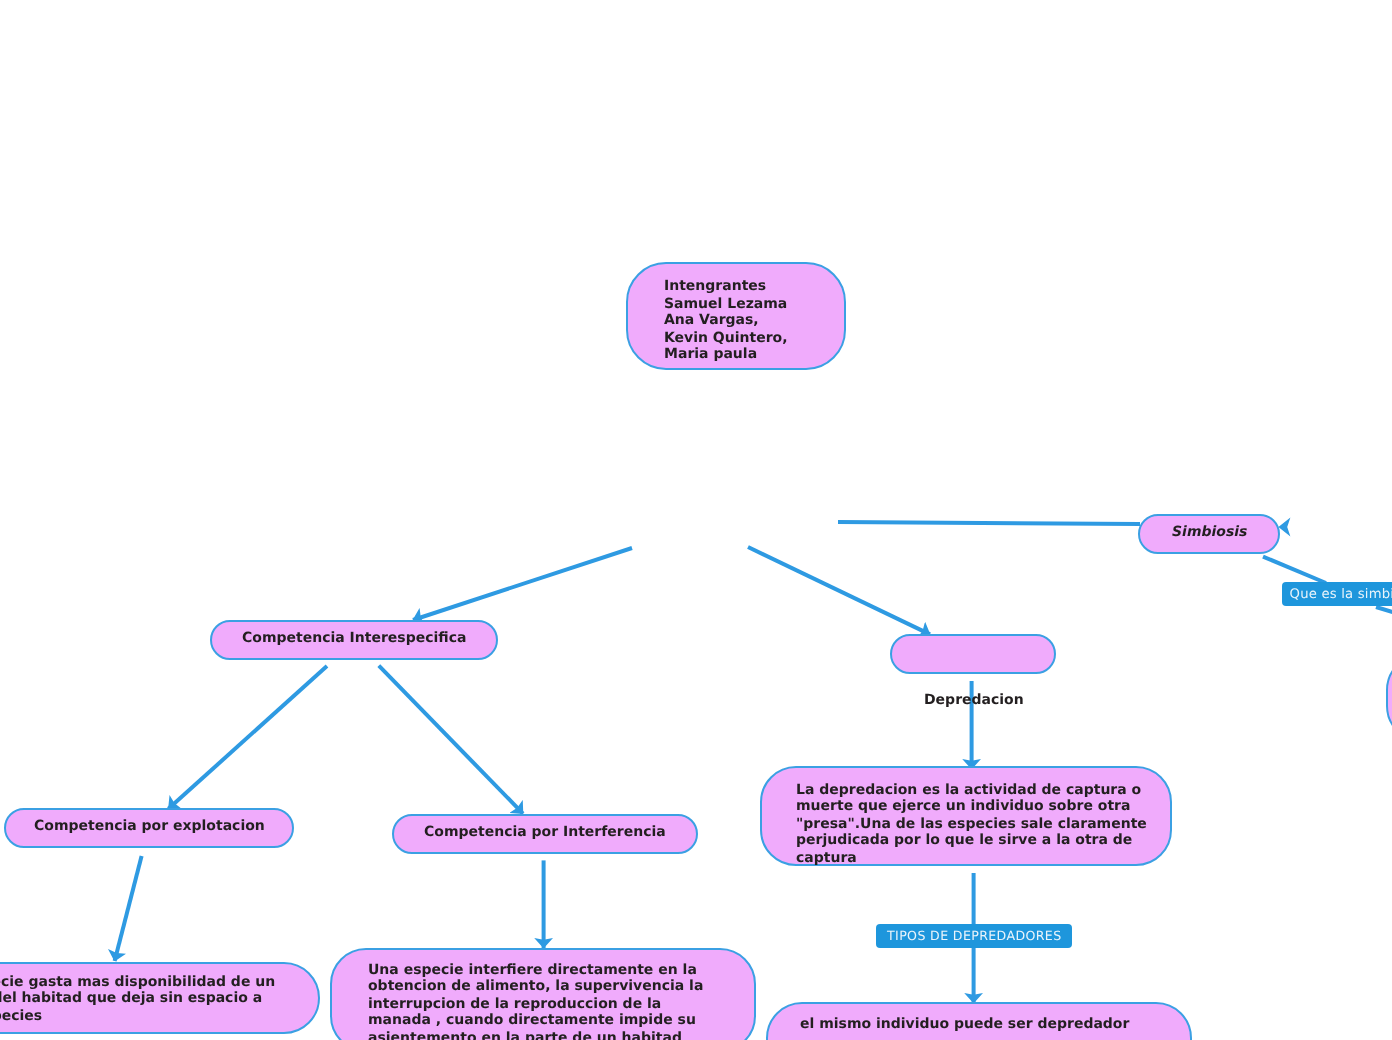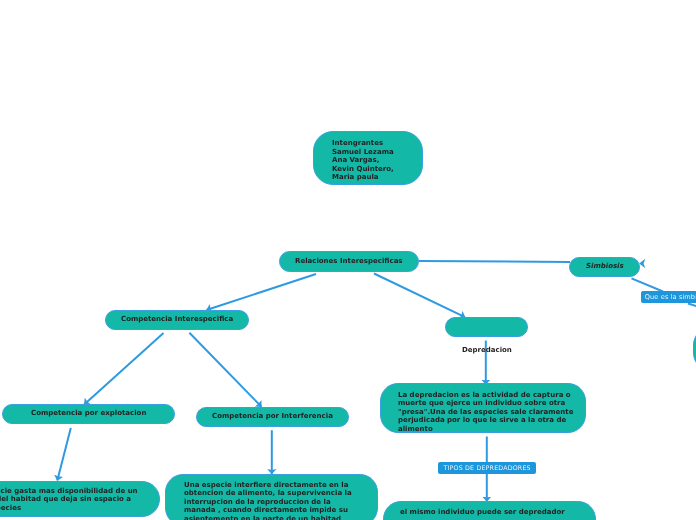--- a/index.html
+++ b/index.html
@@ -2,21 +2,21 @@
 <html><head>
 <meta charset="utf-8">
 <title>Mapa conceptual</title>
 <style>
   html,body{margin:0;padding:0;}
   body{width:696px;height:520px;background:#ffffff;overflow:hidden;
        -webkit-font-smoothing:antialiased;text-rendering:geometricPrecision;
        font-family:"DejaVu Sans",sans-serif;position:relative;}
   #canvas{position:absolute;left:0;top:0;width:696px;height:520px;}
   svg.edges{position:absolute;left:0;top:0;width:696px;height:520px;}
-  .node{position:absolute;box-sizing:border-box;background:#14b8a6;
+  .node{position:absolute;box-sizing:border-box;background:#f0abfc;
         border:1.3px solid #3ba0e3;display:flex;align-items:center;z-index:3;}
   .node.top{align-items:flex-start;}
   .node .txt{font-weight:bold;color:#231f20;line-height:9px;
                -webkit-font-smoothing:antialiased;will-change:transform;}
   .pill{border-radius:999px;justify-content:center;}
   .rounded{border-radius:17px;}
   .tag{position:absolute;background:#1e96dc;color:#eaf4fb;z-index:4;
        -webkit-font-smoothing:antialiased;will-change:transform;
        display:flex;align-items:center;justify-content:center;border-radius:2px;
        font-size:6.3px;letter-spacing:0.18px;white-space:nowrap;}
@@ -62,37 +62,34 @@
   <div class="node rounded top" style="left:312.7px;top:131px;width:110px;height:53.8px;border-radius:20px;padding:6.8px 0 0 18px;">
     <div class="txt" style="font-size:7px;line-height:8.6px;">
       <div>Intengrantes</div>
       <div>Samuel Lezama</div>
       <div>Ana Vargas,</div>
       <div>Kevin Quintero,</div>
       <div>Maria paula</div>
     </div>
   </div>
 
-  <div class="node pill" style="left:279px;top:251px;width:140px;height:21px;">
-    <div class="txt" style="font-size:7px;">Relaciones Interespecificas</div>
-  </div>
 
   <div class="node pill" style="left:569.2px;top:256.8px;width:70.5px;height:20.2px;font-style:italic;">
     <div class="txt" style="font-size:7px;">Simbiosis</div>
   </div>
 
   <div class="node pill" style="left:104.8px;top:309.8px;width:144.5px;height:20.3px;">
     <div class="txt" style="font-size:7px;">Competencia Interespecifica</div>
   </div>
 
   <div class="node pill" style="left:445.2px;top:317px;width:82.5px;height:19.9px;">
     <div class="txt" style="font-size:7px;margin-top:47px;">Depredacion</div>
   </div>
 
-  <div class="node pill" style="left:1.8px;top:403.9px;width:173px;height:19.7px;">
+  <div class="node pill" style="left:1.8px;top:403.9px;width:145px;height:19.7px;">
     <div class="txt" style="font-size:7px;">Competencia por explotacion</div>
   </div>
 
   <div class="node pill" style="left:196.4px;top:406.6px;width:152.2px;height:20.4px;align-items:center;">
     <div class="txt" style="font-size:7px;">Competencia por Interferencia</div>
   </div>
 
   <div class="node rounded top" style="left:-57px;top:480.8px;width:217px;height:36.2px;border-radius:18px;padding:5.4px 0 0 20px;">
     <div class="txt" style="font-size:7px;line-height:8.4px;">
       <div>Una especie gasta mas disponibilidad de un</div>
@@ -110,21 +107,21 @@
       <div>asientemento en la parte de un habitad</div>
     </div>
   </div>
 
   <div class="node rounded top" style="left:379.5px;top:383px;width:206px;height:50.3px;border-radius:18px;padding:6.6px 0 0 17px;">
     <div class="txt" style="font-size:7px;line-height:8.4px;">
       <div>La depredacion es la actividad de captura o</div>
       <div>muerte que ejerce un individuo sobre otra</div>
       <div>"presa".Una de las especies sale claramente</div>
       <div>perjudicada por lo que le sirve a la otra de</div>
-      <div>alimento</div>
+      <div>captura</div>
     </div>
   </div>
 
   <div class="node rounded top" style="left:382.6px;top:501.1px;width:213.7px;height:40px;border-radius:18px;padding:5.6px 0 0 16.5px;">
     <div class="txt" style="font-size:7px;line-height:8.4px;">
       <div>el mismo individuo puede ser depredador</div>
     </div>
   </div>
 
   <div class="node rounded" style="left:693.4px;top:327.4px;width:80px;height:43.2px;border-radius:18px;"></div>

